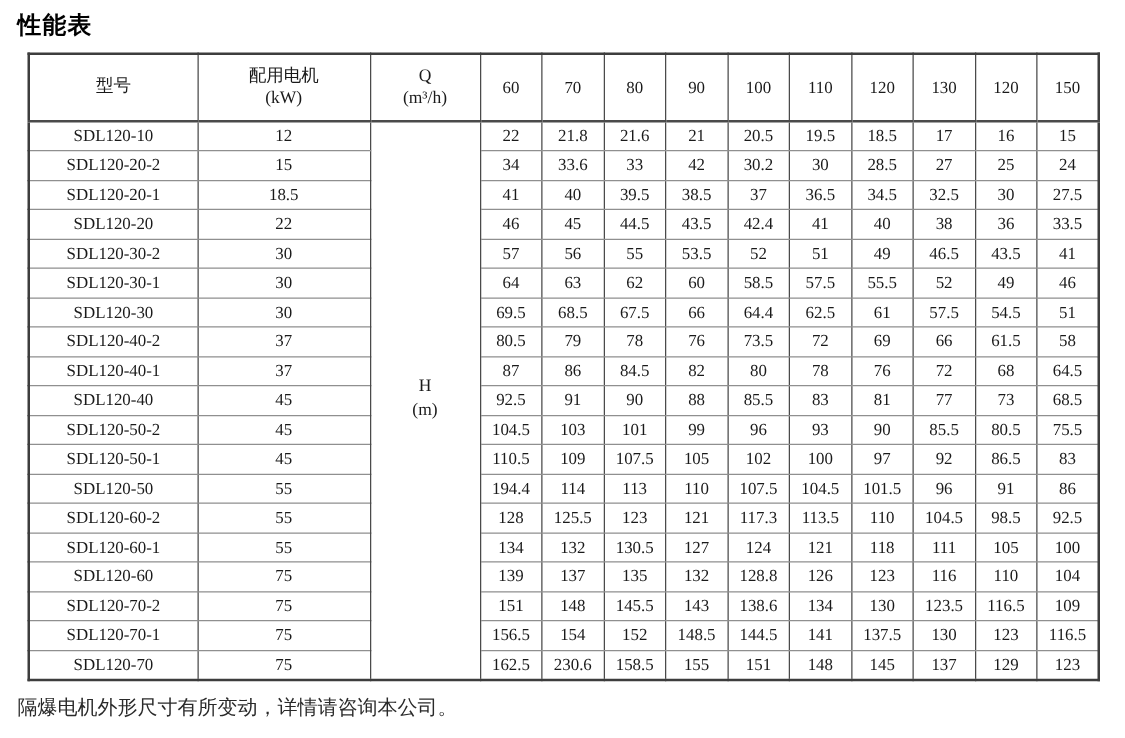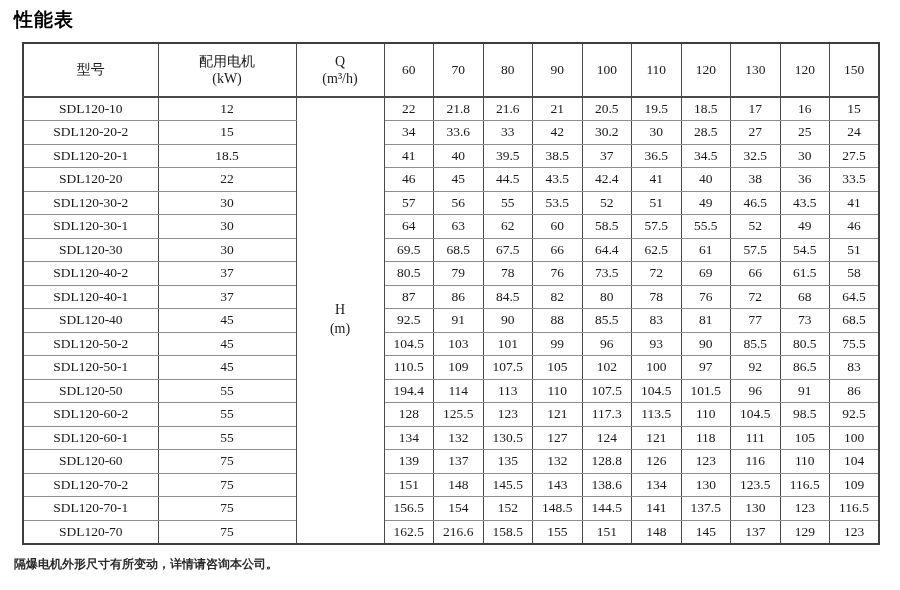--- a/index.html
+++ b/index.html
@@ -60,24 +60,23 @@
     line-height: 1.35;
   }
   col.model-col { width: 135px; }
   col.kw-col    { width: 138px; }
   col.q-col     { width: 88px; }
   col.flow-col  { width: 49.5px; }
   .footer-note {
     position: absolute;
     left: 14px;
     top: 556px;
-    font-size: 12px;
+    font-size: 16px;
     color: #2a2a2a;
     font-family: "Liberation Serif", serif;
-    font-weight: bold;
   }
 </style>
 </head>
 <body>
 
 <div class="page">
   <h1 class="title">性能表</h1>
 
   <table class="perf-table">
     <colgroup>
@@ -369,21 +368,21 @@
           <td class="num">141</td>
           <td class="num">137.5</td>
           <td class="num">130</td>
           <td class="num">123</td>
           <td class="num">116.5</td>
         </tr>
         <tr>
           <td class="model">SDL120-70</td>
           <td class="kw">75</td>
           <td class="num">162.5</td>
-          <td class="num">216.6</td>
+          <td class="num">230.6</td>
           <td class="num">158.5</td>
           <td class="num">155</td>
           <td class="num">151</td>
           <td class="num">148</td>
           <td class="num">145</td>
           <td class="num">137</td>
           <td class="num">129</td>
           <td class="num">123</td>
         </tr>
       </tbody>

